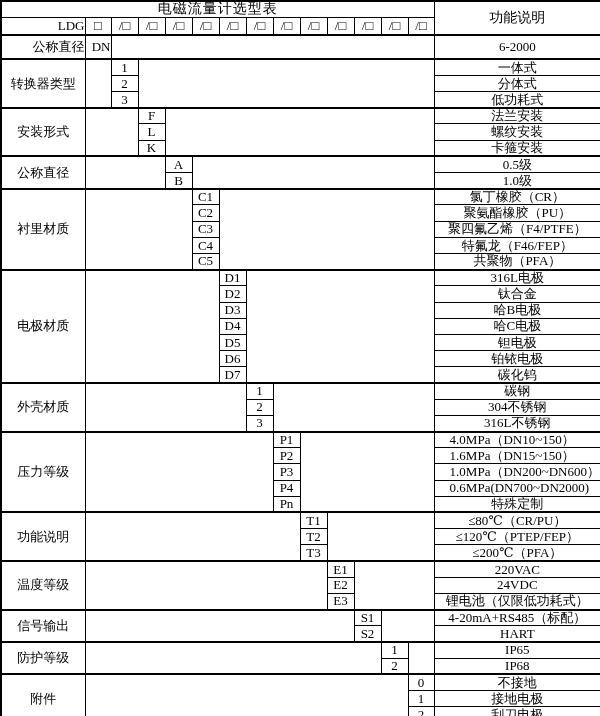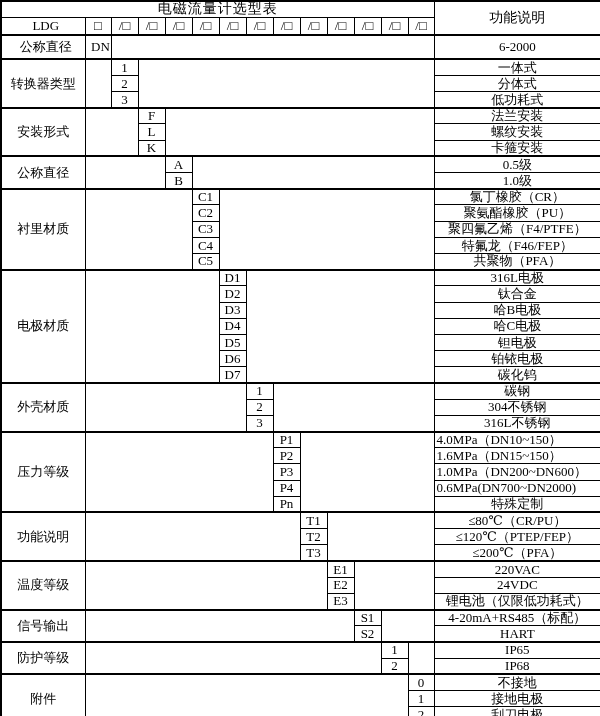--- a/index.html
+++ b/index.html
@@ -2,22 +2,22 @@
 <html><head>
 <meta charset="utf-8">
 <style>
   html,body{margin:0;padding:0;background:#fff;}
   .page{width:600px;height:716px;background:#fff;overflow:hidden;
         font-family:"Liberation Serif","DejaVu Serif",serif;color:#000;}
   table{border-collapse:collapse;table-layout:fixed;width:600px;height:712px;
         border:2px solid #000;background:#fff;}
   td{border:1px solid #000;text-align:center;vertical-align:middle;padding:0;
      font-size:13px;line-height:1.05;overflow:hidden;white-space:nowrap;}
-  td.lft{text-align:center;padding-left:5px;}
-  td.al{text-align:left;padding-left:2px;}
+  td.lft{text-align:right;padding-left:5px;}
+  td.al{text-align:left;padding-left:15px;}
   td.title{font-size:14px;letter-spacing:1px;}
   td.fnh{font-size:14px;}
   tr.gt>td{border-top:2px solid #000;}
   .pagebreak{width:600px;height:4px;
      background:repeating-linear-gradient(90deg,#8d8d8d 0 8px,#ececec 8px 25px);}
 </style>
 </head>
 <body>
 
 <div class="page">

